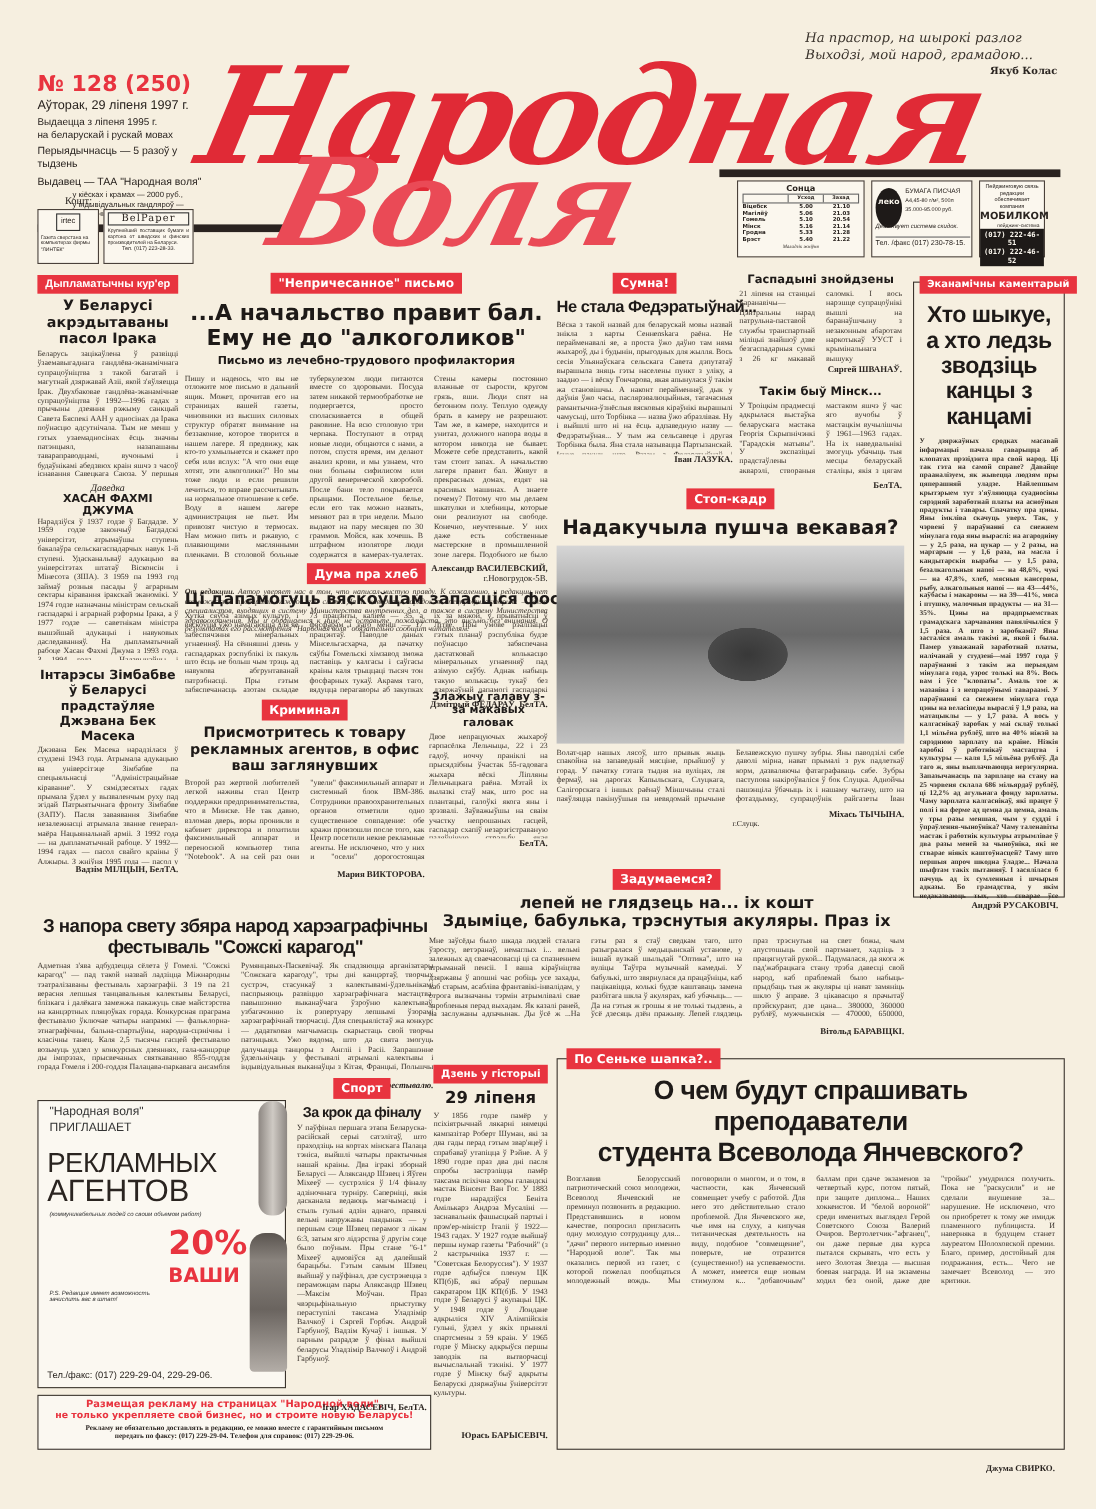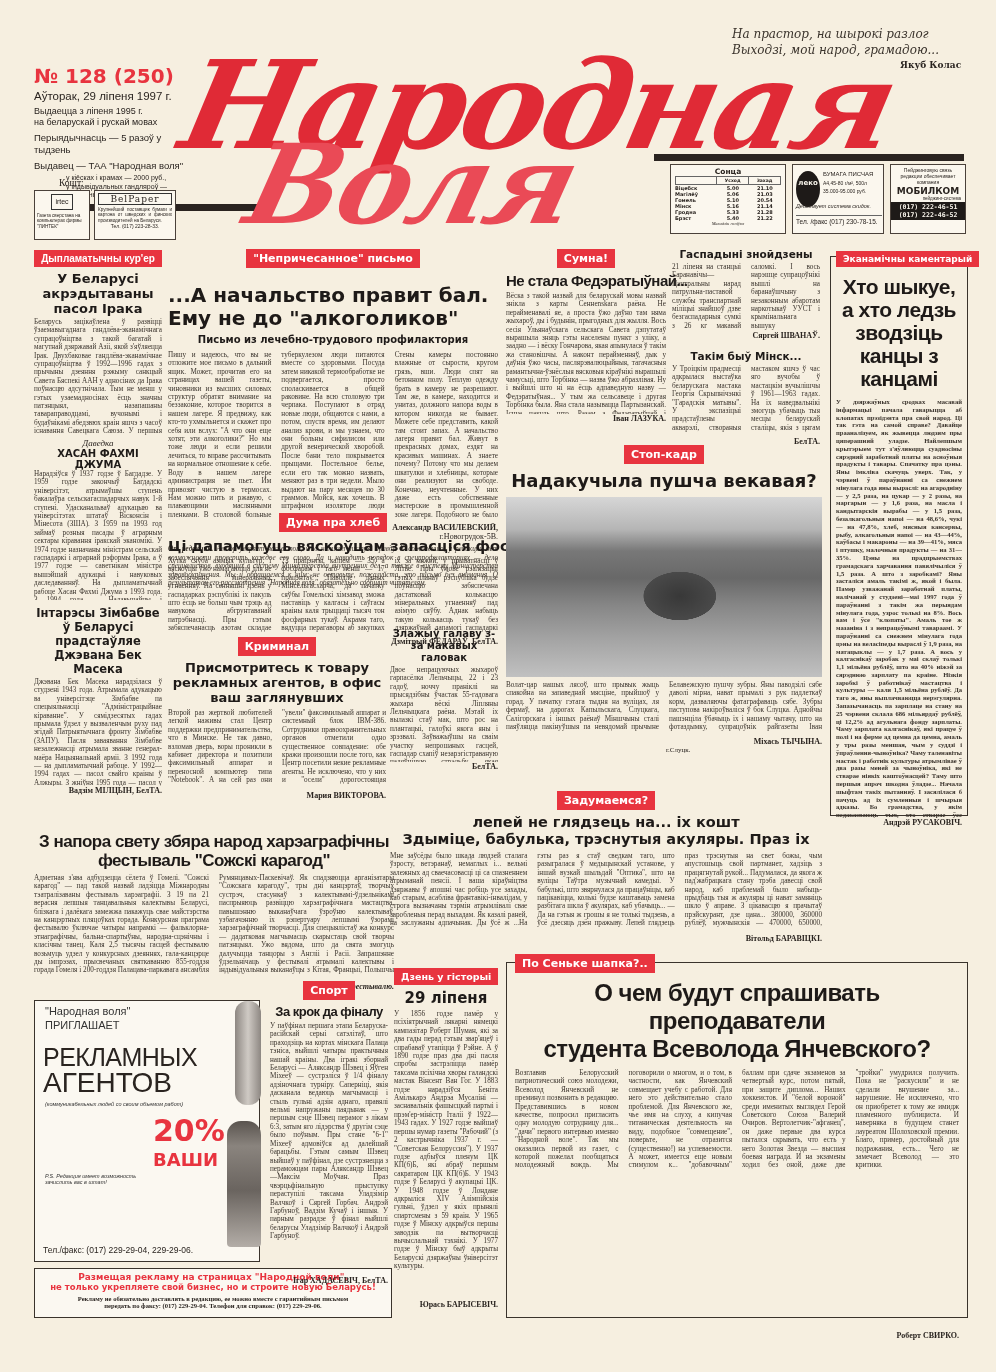--- a/index.html
+++ b/index.html
@@ -126,21 +126,21 @@
 
   <div class="abs box" style="left:792px;top:164px;width:92px;height:70px;background:#fbf7ee;">
     <div style="position:absolute;left:3px;top:6px;width:24px;height:36px;border-radius:50%;background:#1e1a18;color:#fbf7ee;font-family:'DejaVu Sans',sans-serif;font-weight:bold;font-size:7px;line-height:24px;text-align:center;">леко</div>
     <div style="position:absolute;left:30px;top:6px;font-family:'Liberation Sans',sans-serif;font-size:6px;">БУМАГА ПИСЧАЯ</div>
     <div style="position:absolute;left:30px;top:15px;font-family:'Liberation Sans',sans-serif;font-size:5px;">А4,45-80 г/м², 500л</div>
     <div style="position:absolute;left:30px;top:23px;font-family:'Liberation Sans',sans-serif;font-size:5px;">35.000-95.000 руб.</div>
     <div style="position:absolute;left:3px;top:38px;font-family:'Liberation Sans',sans-serif;font-style:italic;font-size:5.5px;">Действует система скидок.</div>
     <div style="position:absolute;left:3px;top:50px;font-family:'Liberation Sans',sans-serif;font-size:6.5px;border-top:1px solid #666;padding-top:2px;width:86px;">Тел. /факс (017) 230-78-15.</div>
   </div>
 
-  <div class="abs box" style="left:890px;top:164px;width:76px;height:70px;background:#fbf7ee;">
+  <div class="abs box" style="left:890px;top:164px;width:60px;height:70px;background:#fbf7ee;">
     <div style="font-family:'Liberation Sans',sans-serif;font-size:5px;line-height:6px;text-align:center;padding:2px 2px 0;">Пейджинговую связь редакции обеспечивает компания</div>
     <div style="font-family:'DejaVu Sans',sans-serif;font-weight:bold;font-size:9px;text-align:center;margin-top:1px;">МОБИЛКОМ</div>
     <div style="font-family:'Liberation Sans',sans-serif;font-size:4.5px;text-align:right;padding-right:4px;">пейджинг-система</div>
     <div style="background:#1e1a18;color:#fbf7ee;font-family:'DejaVu Sans Mono',monospace;font-weight:bold;font-size:6.5px;line-height:8px;text-align:center;margin-top:1px;padding:1px 0;">
       <div>(017) 222-46-51</div>
       <div>(017) 222-46-52</div>
     </div>
   </div>
 </div>
 
@@ -155,21 +155,21 @@
   <div class="body-text" style="height:130px;">Нарадзіўся ў 1937 годзе ў Багдадзе. У 1959 годзе закончыў Багдадскі універсітэт, атрымаўшы ступень бакалаўра сельскагаспадарчых навук 1-й ступені. Удасканальваў адукацыю ва універсітэтах штатаў Вісконсін і Мінесота (ЗША). З 1959 па 1993 год займаў розныя пасады ў аграрным сектары кіравання іракскай эканомікі. У 1974 годзе назначаны міністрам сельскай гаспадаркі і аграрнай рэформы Ірака, а ў 1977 годзе — саветнікам міністра вышэйшай адукацыі і навуковых даследаванняў. На дыпламатычнай рабоце Хасан Фахмі Джума з 1993 года. З 1994 года — Надзвычайны і Паўнамоцны Пасол Рэспублікі Ірак у Расійскай Федэрацыі, з 1995 года — па сумяшчальніцтву пасол на Украіне.</div>
   <div class="hd-sans" style="text-align:center;font-size:11.5px;line-height:14px;margin-top:6px;">Інтарэсы Зімбабве ў Беларусі прадстаўляе Джэвана Бек Масека</div>
   <div class="body-text" style="height:108px;margin-top:2px;">Джэвана Бек Масека нарадзілася ў студзені 1943 года. Атрымала адукацыю ва універсітэце Зімбабве па спецыяльнасці "Адміністрацыйнае кіраванне". У сямідзесятых гадах прымала ўдзел у вызваленчым руху пад эгідай Патрыятычнага фронту Зімбабве (ЗАПУ). Пасля заваявання Зімбабве незалежнасці атрымала званне генерал-маёра Нацыянальнай арміі. З 1992 года — на дыпламатычнай рабоце. У 1992—1994 гадах — пасол свайго краіны ў Алжыры. З жніўня 1995 года — пасол у Расійскай Федэрацыі.</div>
   <div class="byline">Вадзім МІЛЦЫН, БелТА.</div>
 </div>
 
 <div class="abs" style="left:168px;top:248px;width:330px;height:180px;">
   <div style="text-align:center;">
     <span class="label">"Непричесанное" письмо</span>
   </div>
-  <div class="hd-sans" style="text-align:left;font-size:20px;line-height:23px;margin-top:16px;">
+  <div class="hd-sans" style="text-align:center;font-size:20px;line-height:23px;margin-top:6px;">
     <div>...А начальство правит бал.</div>
     <div>Ему не до "алкоголиков"</div>
   </div>
   <div class="hd-sans" style="text-align:center;font-size:10px;margin-top:4px;">Письмо из лечебно-трудового профилактория</div>
   <div class="body-text cols3" style="height:170px;margin-top:6px;">Пишу и надеюсь, что вы не отложите мое письмо в дальний ящик. Может, прочитав его на страницах вашей газеты, чиновники из высших силовых структур обратят внимание на беззаконие, которое творится в нашем лагере. Я предвижу, как кто-то ухмыльнется и скажет про себя или вслух: "А что они еще хотят, эти алкоголики?" Но мы тоже люди и если решили лечиться, то вправе рассчитывать на нормальное отношение к себе. Воду в нашем лагере администрация не пьет. Им привозят чистую в термосах. Нам можно пить и ржавую, с плавающими маслянными пленками. В столовой больные туберкулезом люди питаются вместе со здоровыми. Посуда затем никакой термообработке не подвергается, просто споласкивается в общей раковине. На всю столовую три черпака. Поступают в отряд новые люди, общаются с нами, а потом, спустя время, им делают анализ крови, и мы узнаем, что они больны сифилисом или другой венерической хворобой. После бани тело покрывается прыщами. Постельное белье, если его так можно назвать, меняют раз в три недели. Мыло выдают на пару месяцев по 30 граммов. Мойся, как хочешь. В штрафном изоляторе люди содержатся в камерах-туалетах. Стены камеры постоянно влажные от сырости, кругом грязь, вши. Люди спят на бетонном полу. Теплую одежду брать в камеру не разрешают. Там же, в камере, находится и унитаз, должного напора воды в котором никогда не бывает. Можете себе представить, какой там стоит запах. А начальство лагеря правит бал. Живут в прекрасных домах, ездят на красивых машинах. А знаете почему? Потому что мы делаем шкатулки и хлебницы, которые они реализуют на свободе. Конечно, неучтенные. У них даже есть собственные мастерские в промышленной зоне лагеря. Подобного не было даже при коммунистах. Теперь же все возможно. И все безнаказанно. Надеюсь, что, прочитав мое письмо, к нам приедет проверка. И еще надеюсь на то, что приедет она внезапно, не предупреждая заранее администрацию лагеря. Только тогда приехавшие убедятся, что в моем письме нет и капли неправды.</div>
   <div class="byline" style="margin-top:2px;">
     <span>Александр ВАСИЛЕВСКИЙ,</span><br>
     <span style="font-weight:normal">г.Новогрудок-5В.</span>
   </div>
   <div style="font-style:italic;font-size:7.2px;line-height:8.6px;margin-top:4px;text-align:justify;color:#3a332c;">
@@ -304,14 +304,14 @@
 
 <div class="abs box" style="left:506px;top:962px;width:462px;height:356px;border:1.5px solid #3a332c;padding:0 8px;">
   <div style="text-align:left;margin-top:-10px;">
     <span class="label">По Сеньке шапка?..</span>
   </div>
   <div class="hd-cond" style="text-align:center;font-size:24px;line-height:28px;margin-top:6px;">
     <div>О чем будут спрашивать преподаватели</div>
     <div>студента Всеволода Янчевского?</div>
   </div>
   <div class="body-text cols4" style="height:262px;margin-top:6px;">Возглавив Белорусский патриотический союз молодежи, Всеволод Янчевский не преминул позвонить в редакцию. Представившись в новом качестве, попросил пригласить одну молодую сотрудницу для... "дачи" первого интервью именно "Народной воле". Так мы оказались первой из газет, с которой пожелал пообщаться молодежный вождь. Мы поговорили о многом, и о том, в частности, как Янчевский совмещает учебу с работой. Для него это действительно стало проблемой. Для Янчевского же, чье имя на слуху, а кипучая титаническая деятельность на виду, подобное "совмещение", поверьте, не отразится (существенно!) на успеваемости. А может, имеется еще новым стимулом к... "добавочным" баллам при сдаче экзаменов за четвертый курс, потом пятый, при защите диплома... Наших хоккеистов. И "белой вороной" среди именитых выглядел Герой Советского Союза Валерий Очиров. Вертолетчик-"афганец", он даже первые два курса пытался скрывать, что есть у него Золотая Звезда — высшая боевая награда. И на экзамены ходил без оной, даже две "тройки" умудрился получить. Пока не "раскусили" и не сделали внушение за... нарушение. Не исключено, что он приобретет к тому же имидж пламенного публициста. И наверняка в будущем станет лауреатом Шолоховской премии. Благо, пример, достойный для подражания, есть... Чего не замечает Всеволод — это критики.</div>
-  <div class="byline">Роберт СВИРКО.</div>
+  <div class="byline">Джума СВИРКО.</div>
 </div>
 
 </body></html>

